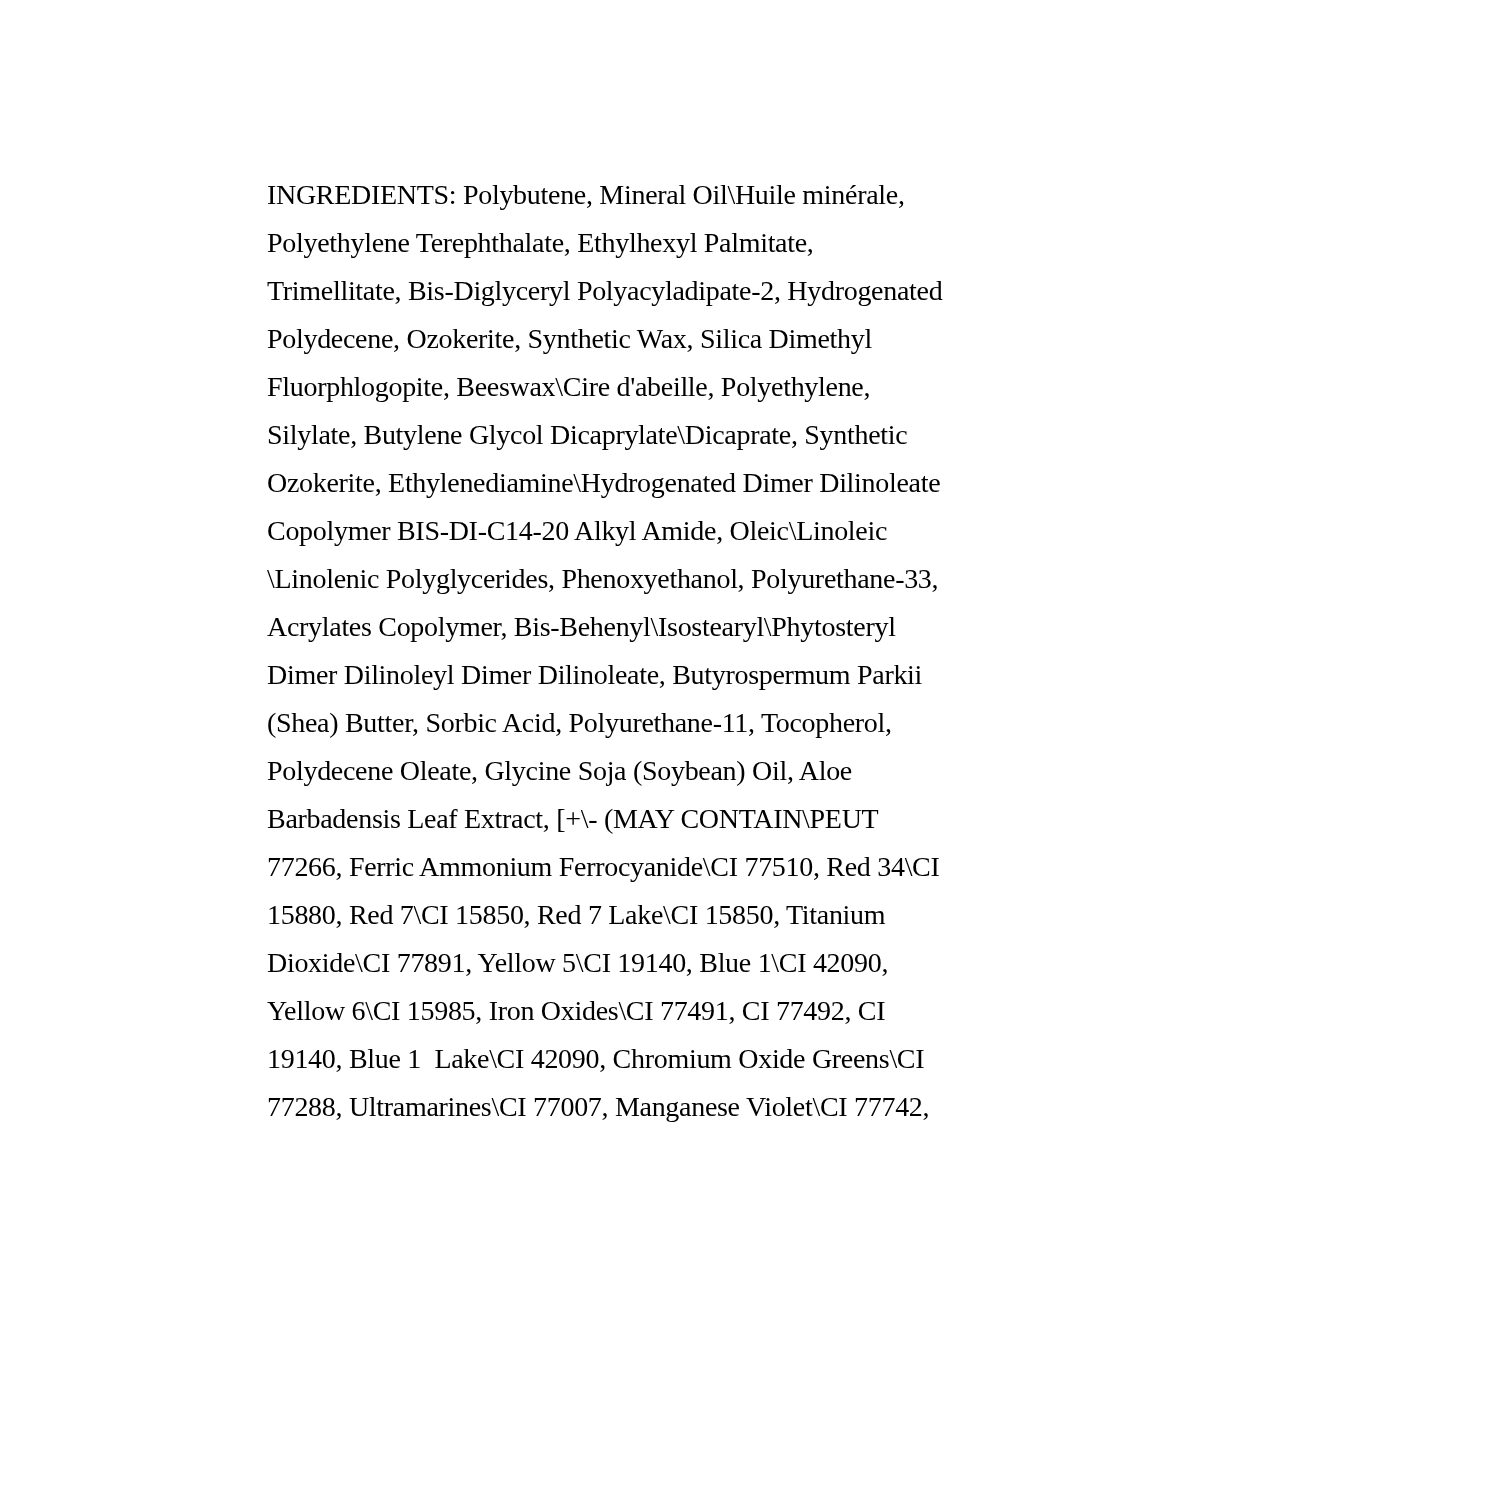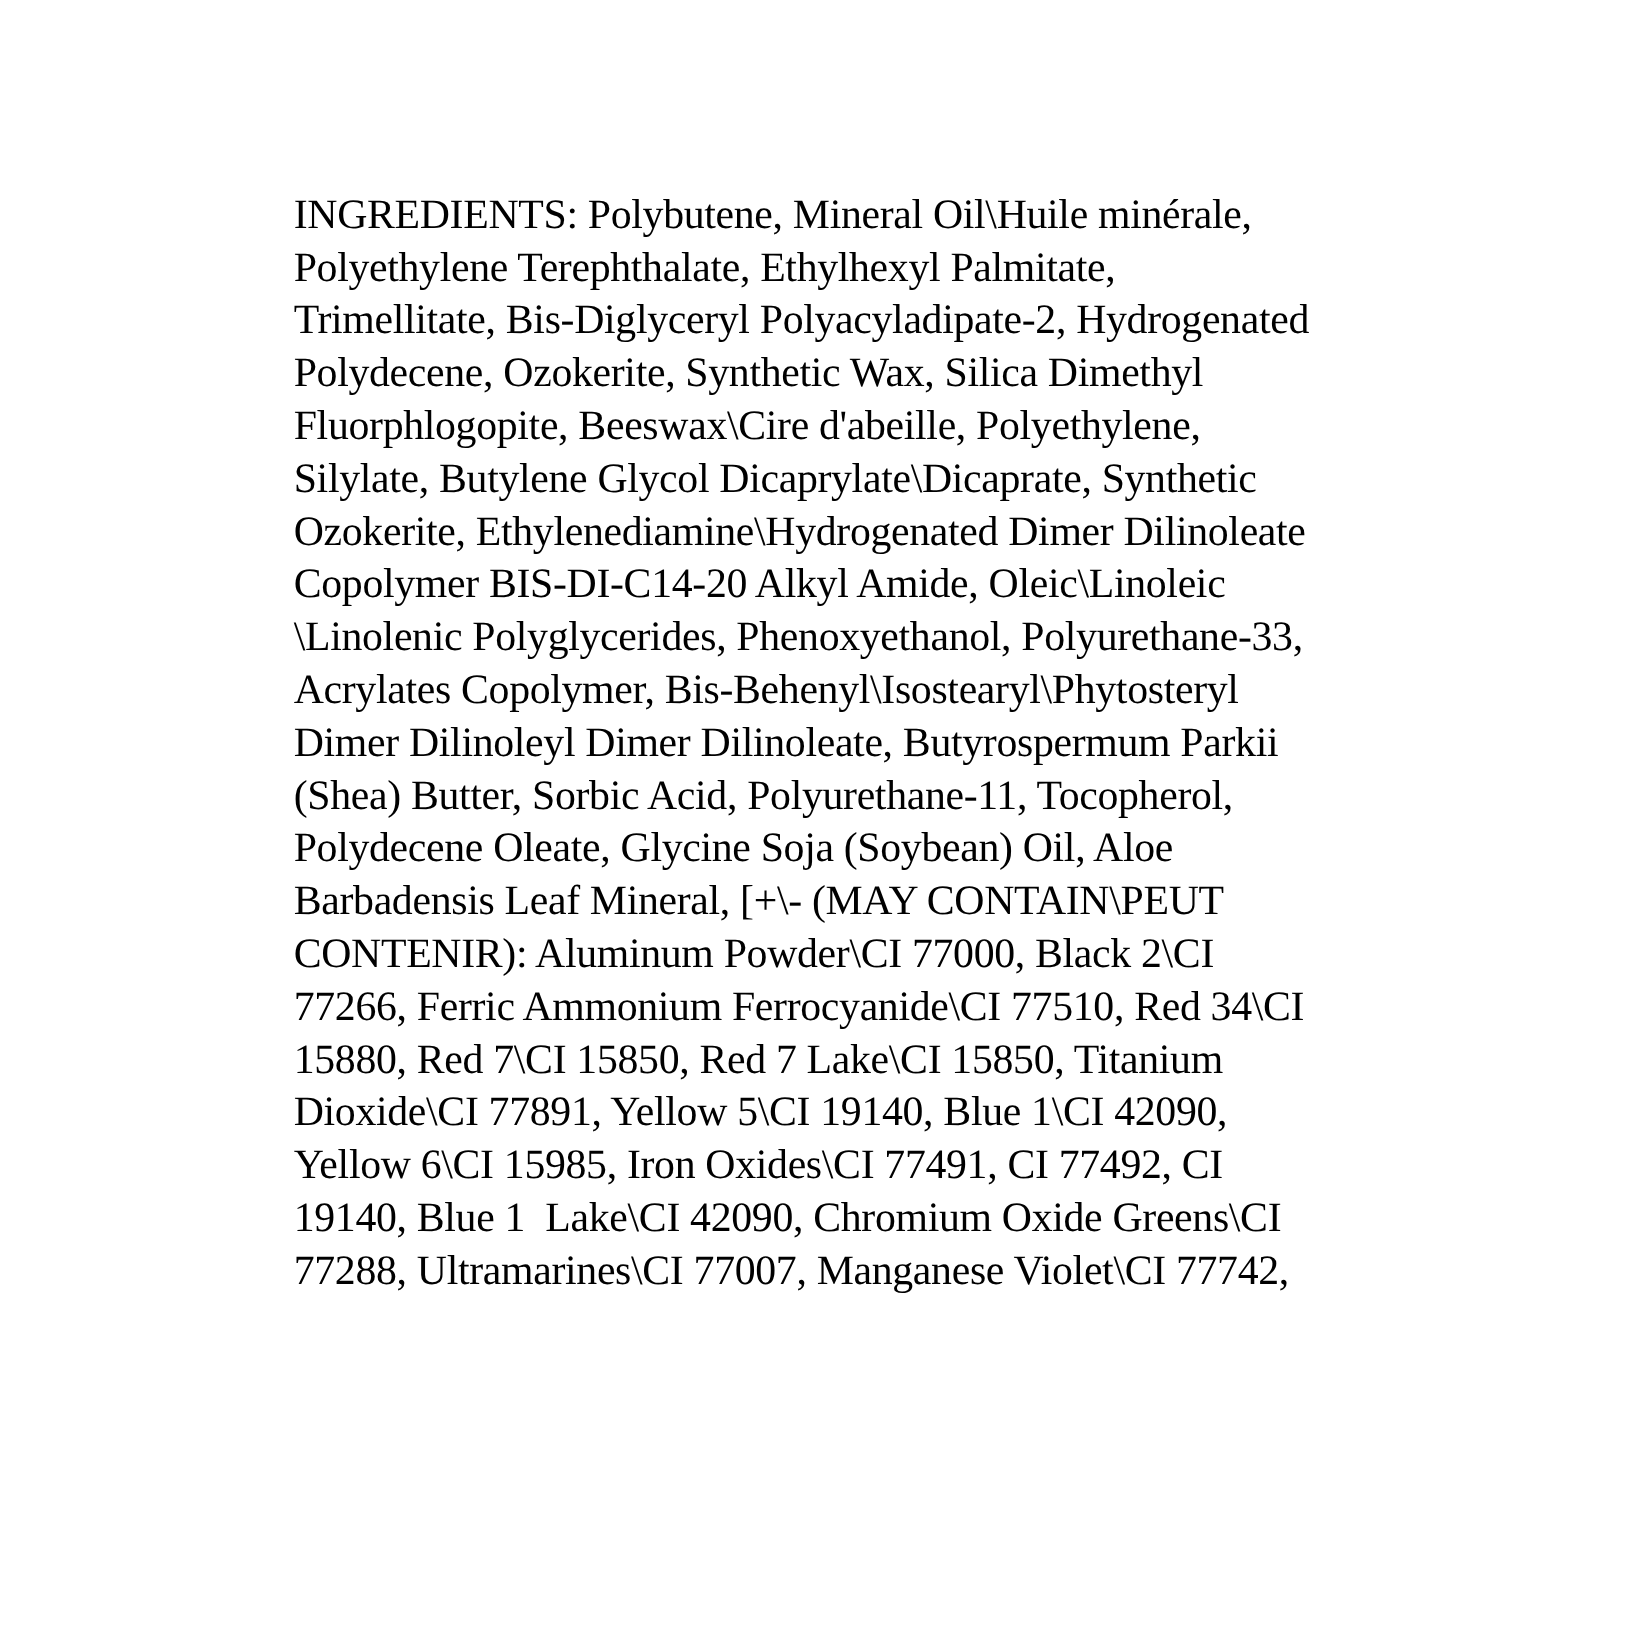--- a/index.html
+++ b/index.html
@@ -18,21 +18,21 @@
       height: 1500px;
       background: #ffffff;
       overflow: hidden;
     }
     .ingredients-block {
       position: absolute;
       left: 267px;
       top: 171px;
       width: 1010px;
       color: #000000;
-      font-size: 38px;
+      font-size: 28px;
       line-height: 48px;
       letter-spacing: -0.3px;
     }
     .ingredients-line {
       white-space: pre; 
     }
   </style>
 </head>
 <body>
 
@@ -44,22 +44,21 @@
     <div class="ingredients-line">Polydecene, Ozokerite, Synthetic Wax, Silica Dimethyl</div>
     <div class="ingredients-line">Fluorphlogopite, Beeswax\Cire d'abeille, Polyethylene,</div>
     <div class="ingredients-line">Silylate, Butylene Glycol Dicaprylate\Dicaprate, Synthetic</div>
     <div class="ingredients-line">Ozokerite, Ethylenediamine\Hydrogenated Dimer Dilinoleate</div>
     <div class="ingredients-line">Copolymer BIS-DI-C14-20 Alkyl Amide, Oleic\Linoleic</div>
     <div class="ingredients-line">\Linolenic Polyglycerides, Phenoxyethanol, Polyurethane-33,</div>
     <div class="ingredients-line">Acrylates Copolymer, Bis-Behenyl\Isostearyl\Phytosteryl</div>
     <div class="ingredients-line">Dimer Dilinoleyl Dimer Dilinoleate, Butyrospermum Parkii</div>
     <div class="ingredients-line">(Shea) Butter, Sorbic Acid, Polyurethane-11, Tocopherol,</div>
     <div class="ingredients-line">Polydecene Oleate, Glycine Soja (Soybean) Oil, Aloe</div>
-    <div class="ingredients-line">Barbadensis Leaf Mineral, [+\- (MAY CONTAIN\PEUT</div>
-    <div class="ingredients-line">CONTENIR): Aluminum Powder\CI 77000, Black 2\CI</div>
+    <div class="ingredients-line">Barbadensis Leaf Extract, [+\- (MAY CONTAIN\PEUT</div>
     <div class="ingredients-line">77266, Ferric Ammonium Ferrocyanide\CI 77510, Red 34\CI</div>
     <div class="ingredients-line">15880, Red 7\CI 15850, Red 7 Lake\CI 15850, Titanium</div>
     <div class="ingredients-line">Dioxide\CI 77891, Yellow 5\CI 19140, Blue 1\CI 42090,</div>
     <div class="ingredients-line">Yellow 6\CI 15985, Iron Oxides\CI 77491, CI 77492, CI</div>
     <div class="ingredients-line">19140, Blue 1  Lake\CI 42090, Chromium Oxide Greens\CI</div>
     <div class="ingredients-line">77288, Ultramarines\CI 77007, Manganese Violet\CI 77742,</div>
   </div>
 </div>
 
 </body></html>

